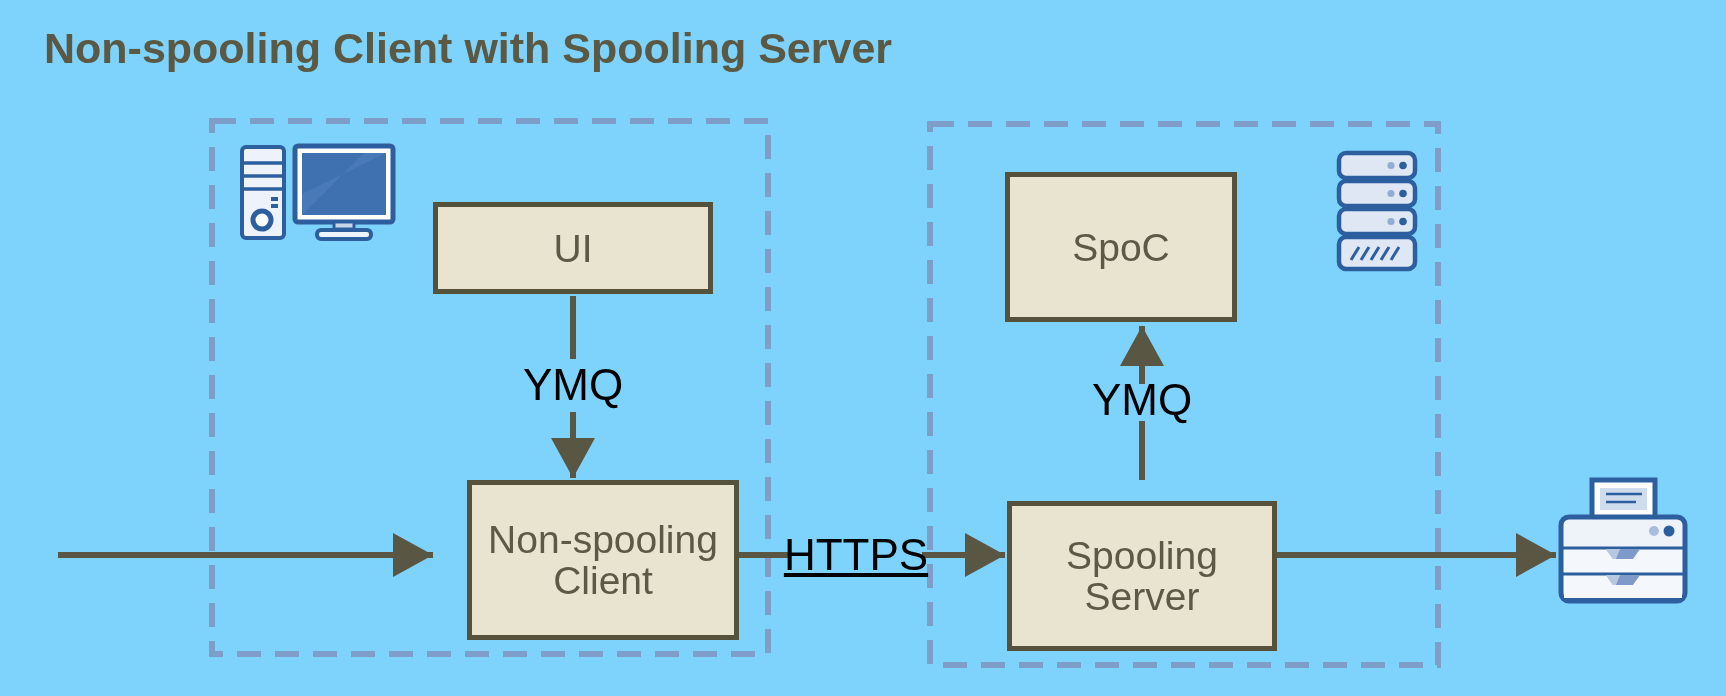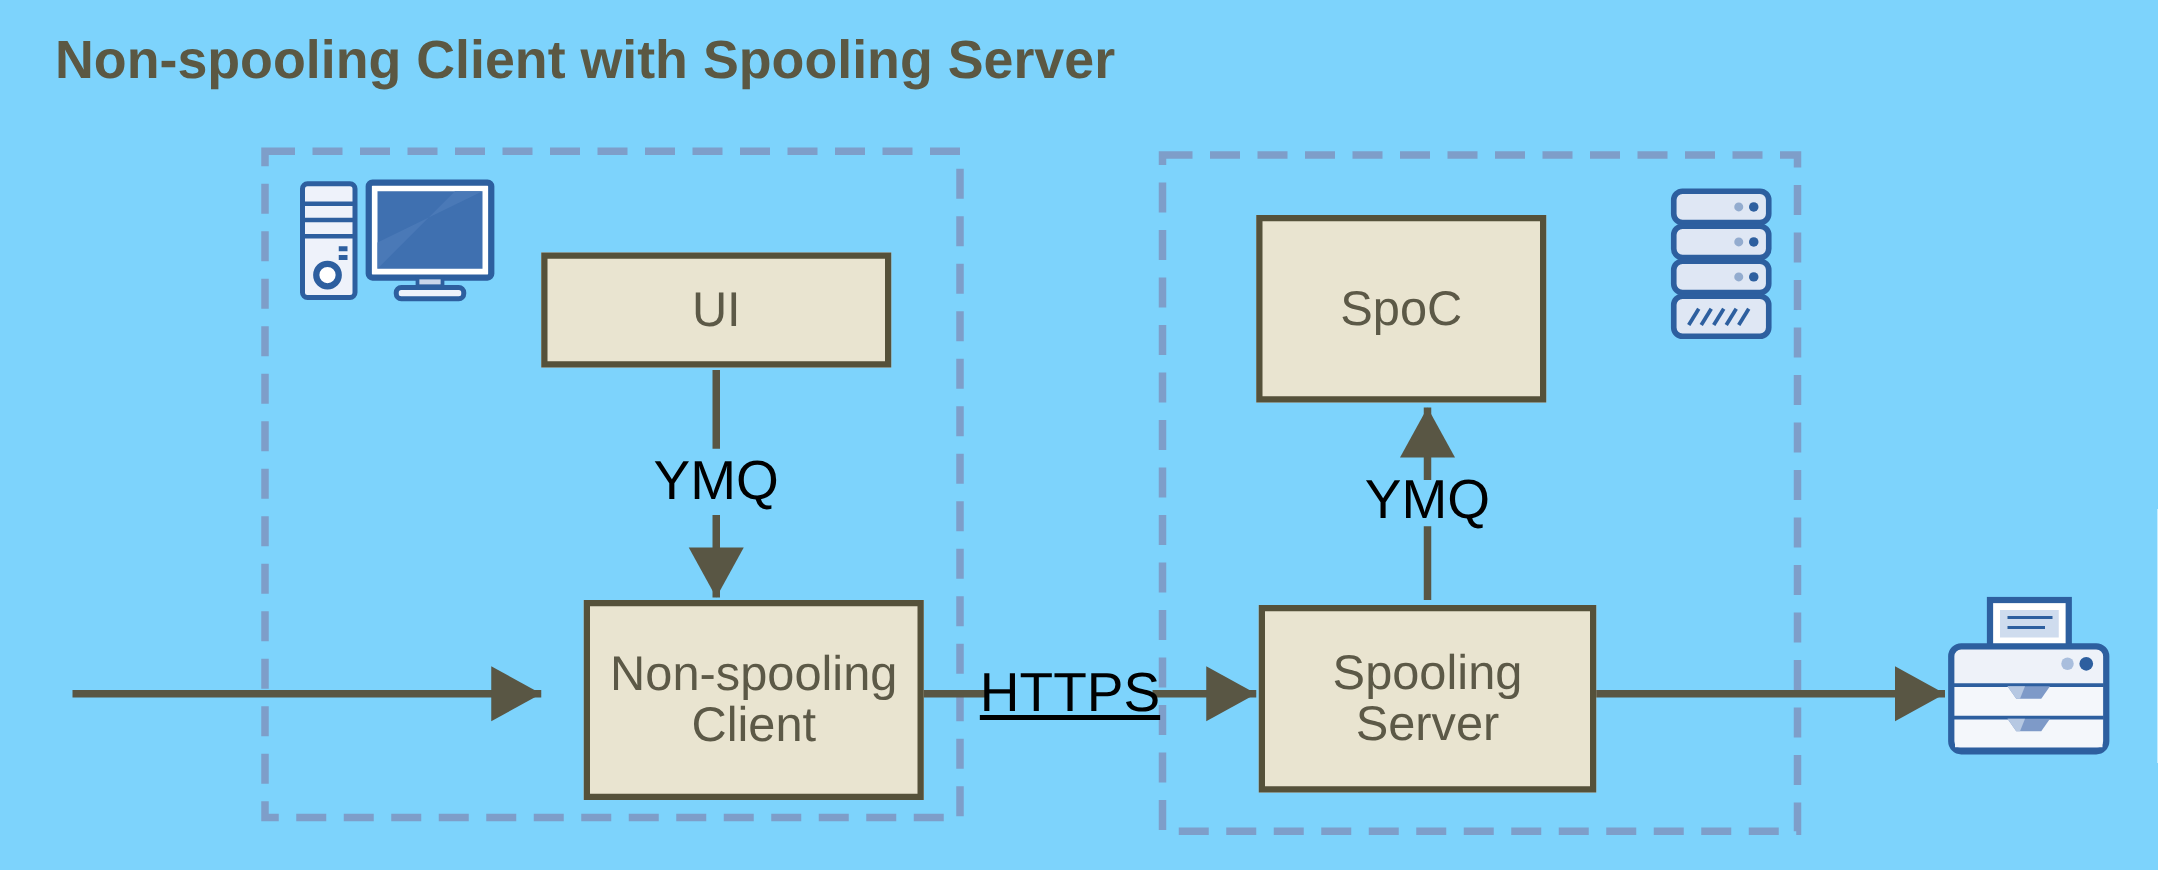--- a/index.html
+++ b/index.html
@@ -16,21 +16,21 @@
     position:absolute;box-sizing:border-box;
     background:#e9e4d0;border:5px solid #55513a;
     display:flex;align-items:center;justify-content:center;
     color:#5c5947;font-size:39px;line-height:41px;text-align:center;
   }
   .node span{display:block;}
   .node-ui{left:433px;top:202px;width:280px;height:92px;}
   .node-client{left:435px;top:480px;width:272px;height:160px;margin-left:32px;}
   .node-client span{width:232px;}
   .node-spoc{left:1005px;top:172px;width:232px;height:150px;}
-  .node-server{left:1007px;top:484px;width:270px;height:150px;}
+  .node-server{left:1007px;top:501px;width:270px;height:150px;}
   .node-server span{width:180px;}
   .edge-label{
     position:absolute;width:160px;text-align:center;
     color:#000000;font-size:44px;line-height:32px;
   }
   .lbl-ymq-left{left:493px;top:369px;}
   .lbl-https{left:776px;top:539px;text-decoration:underline;}
   .lbl-ymq-right{left:1062px;top:384px;}
   .icon{position:absolute;}
   .icon-computer{left:238px;top:142px;}

